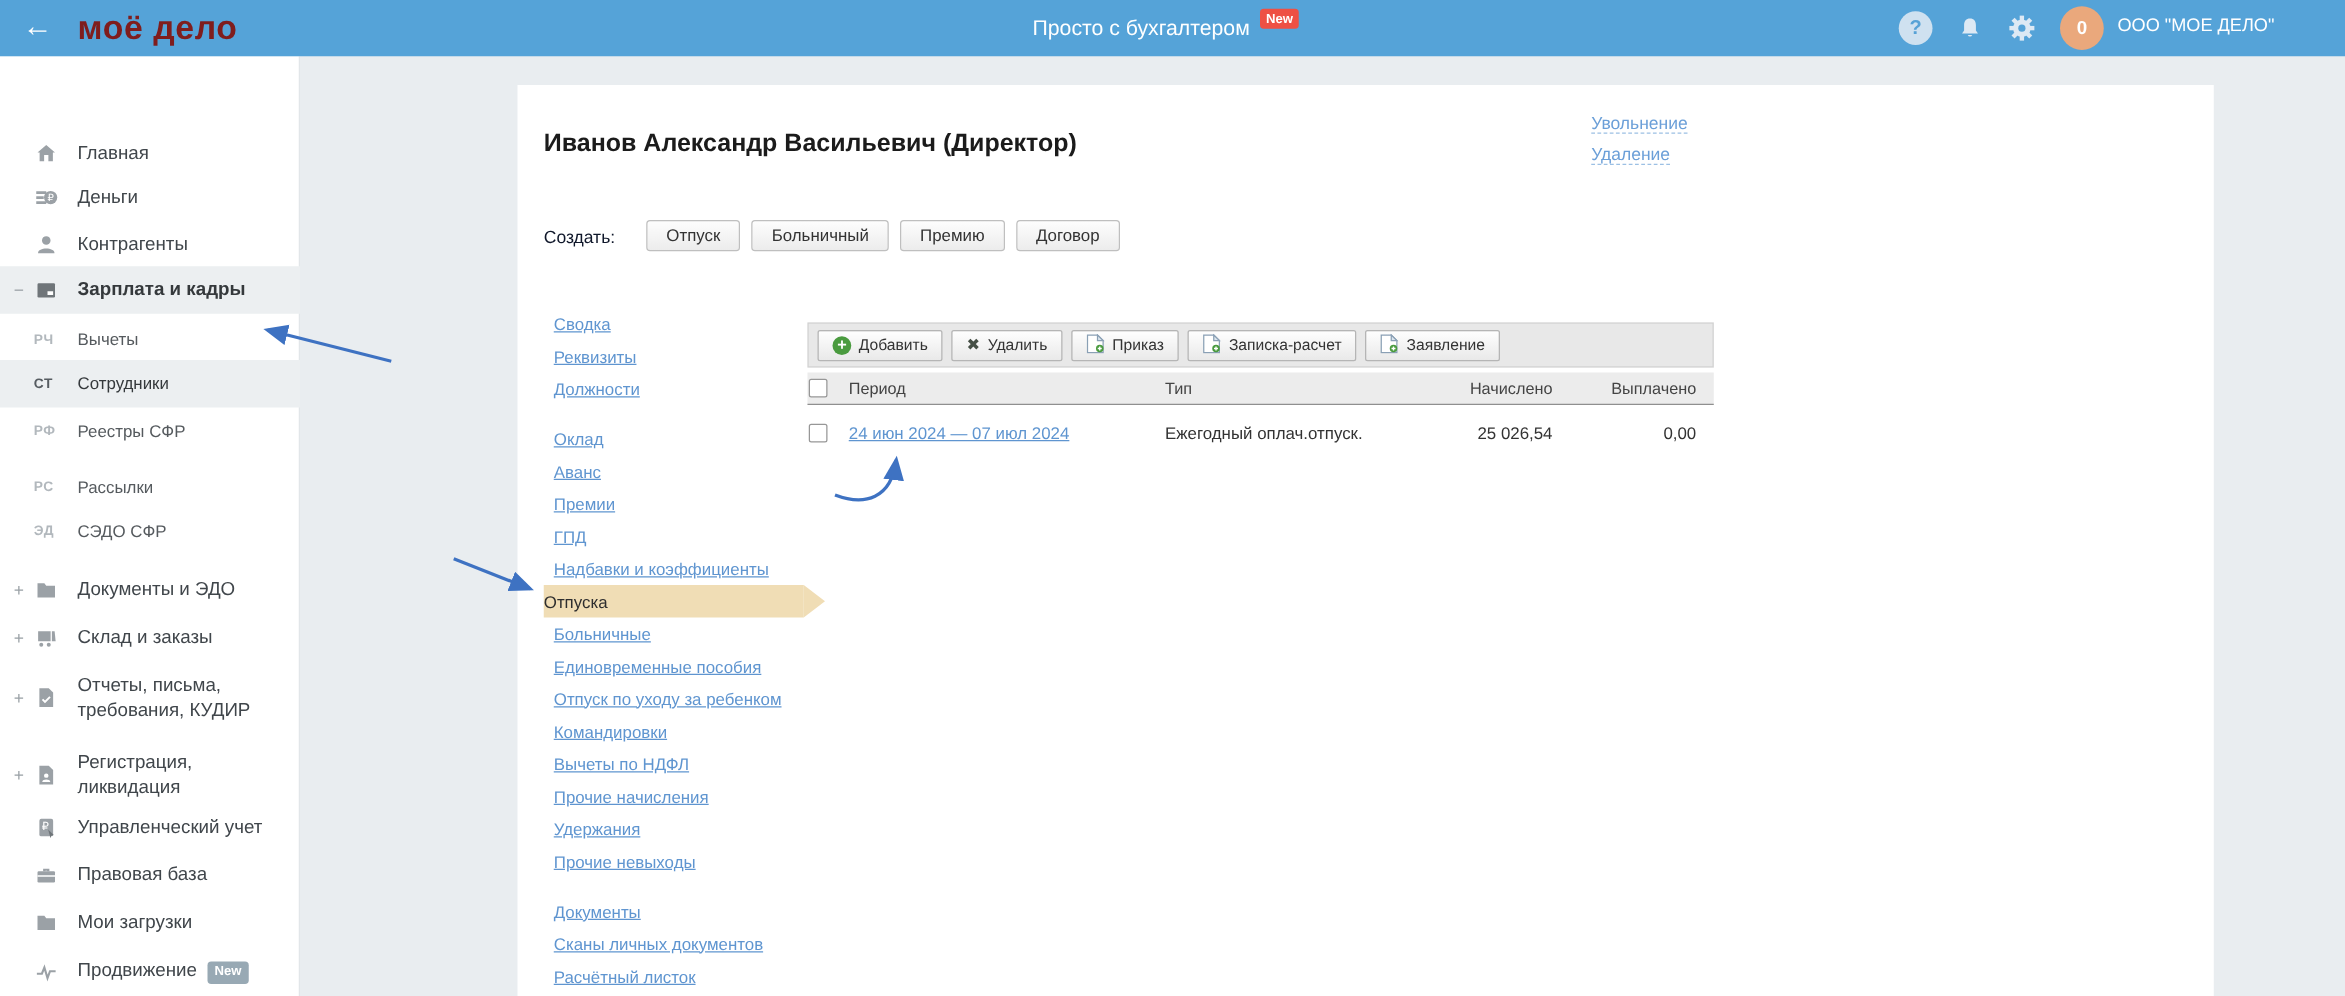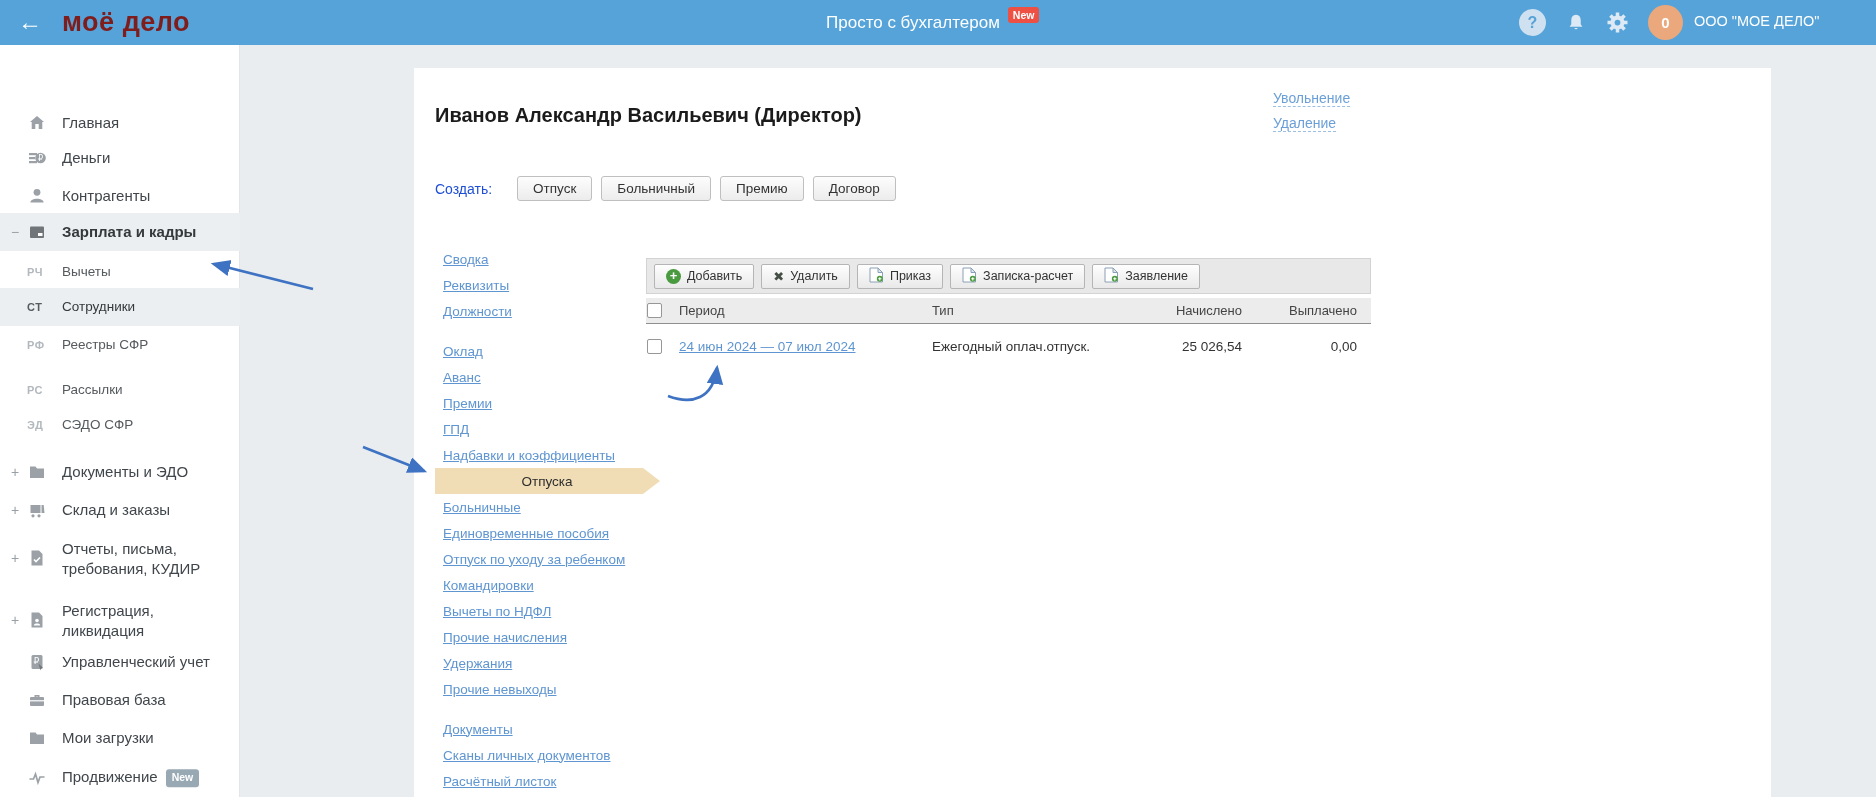--- a/index.html
+++ b/index.html
@@ -33,28 +33,28 @@
   .sub-label { font-size:13.5px; color:#555a5e; }
   .badge-new-gray { display:inline-block; background:#98a9b4; color:#fff; font-size:10.5px; font-weight:bold; padding:2px 6px; border-radius:3px; margin-left:8px; vertical-align:1px; }
 
   
   .card { position:absolute; left:414px; top:68px; width:1357px; height:729px; background:#fff; z-index:5; }
   .page-title { position:absolute; left:21px; top:36px; font-size:20px; font-weight:bold; color:#1b1b1b; }
   .action-link { position:absolute; left:859px; color:#6b9fd8; font-size:14px; border-bottom:1px dashed #9cc0e4; cursor:pointer; }
   .al-1 { top:22px; } .al-2 { top:47px; }
 
   .create-row { position:absolute; left:21px; top:108px; display:flex; align-items:center; }
-  .create-label { font-size:14px; color:#1d4ed8; margin-right:25px; }
+  .create-label { font-size:14px; color:#0f172a; margin-right:25px; }
   .btn-plain { font-family:inherit; font-size:13.5px; color:#333; background:linear-gradient(#fdfdfd,#ececec); border:1px solid #bfbfbf; border-radius:3px; height:25px; padding:0 15px; margin-right:9px; cursor:pointer; }
 
   .subnav { position:absolute; left:29px; list-style:none; }
   .g1 { top:178px; } .g2 { top:270px; } .g3 { top:648px; }
   .subnav li { height:26px; display:flex; align-items:center; }
   .subnav a { color:#5f95d0; font-size:13.5px; text-decoration:underline; cursor:pointer; }
-  .ribbon { position:relative; background:#f0ddb5; margin-left:-8px; padding-left:16px; width:208px;justify-content:center; }
+  .ribbon { position:relative; background:#f0ddb5; margin-left:-8px; padding-left:0; width:208px; }
   .ribbon::after { content:""; position:absolute; right:-17px; top:0; border-left:17px solid #f0ddb5; border-top:13px solid transparent; border-bottom:13px solid transparent; }
   .ribbon span { color:#2e2e2e; font-size:13.5px; }
 
   
   .toolbar { position:absolute; left:232px; top:190px; width:725px; height:36px; background:#e8e8e8; border:1px solid #d3d3d3; display:flex; align-items:center; padding-left:7px; }
   .tbtn { display:flex; align-items:center; gap:6px; font-family:inherit; font-size:12.5px; color:#333; background:linear-gradient(#fefefe,#e9e9e9); border:1px solid #b5b5b5; border-radius:2px; height:25px; padding:0 11px; margin-right:7px; cursor:pointer; }
   .ico-add { width:15px; height:15px; border-radius:50%; background:#4a9b3f; color:#fff; font-size:13px; font-weight:bold; line-height:14px; text-align:center; }
   .ico-x { color:#454f45; font-size:13px; font-weight:bold; }
   .thead { position:absolute; left:232px; top:230px; width:725px; height:26px; background:#ececec; border-bottom:1px solid #8f8f8f; }
   .grid-row { display:grid; grid-template-columns:32px 253px 194px 116px 115px; align-items:center; height:100%; padding-left:1px; }

